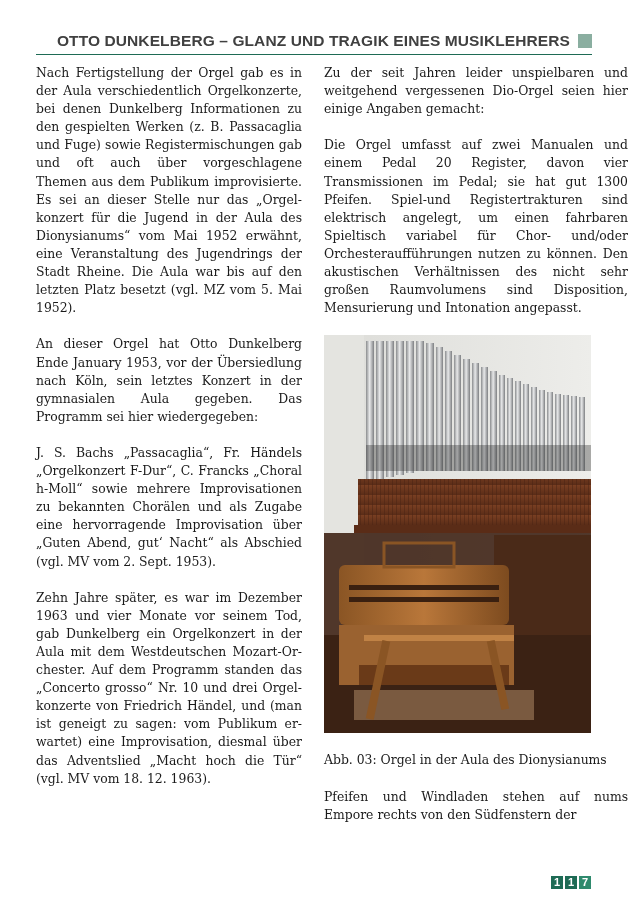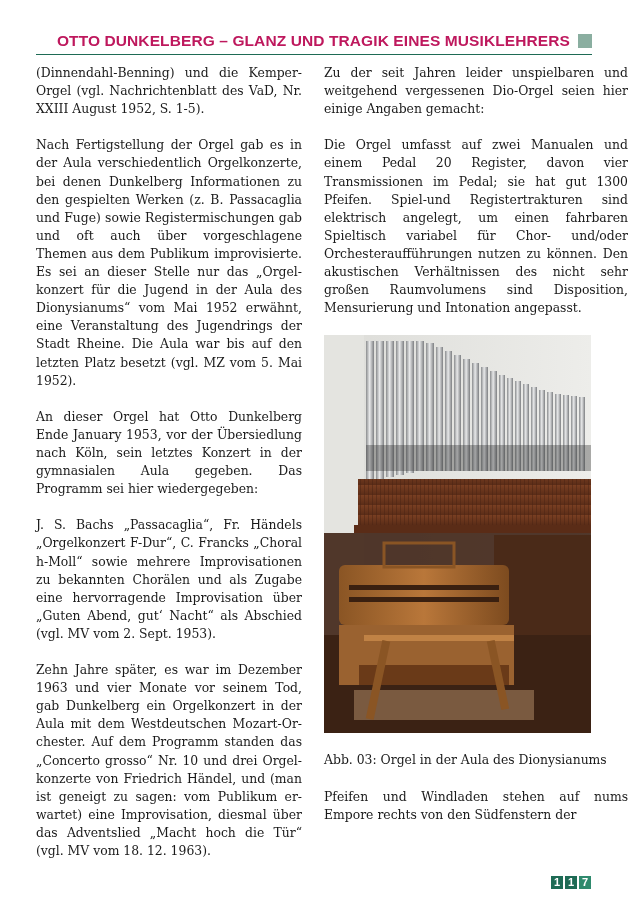--- a/index.html
+++ b/index.html
@@ -1,18 +1,18 @@
 <!DOCTYPE html>
 <html><head>
 <meta charset="utf-8">
 <style>
   html, body { margin: 0; padding: 0; background: #ffffff; }
   body { width: 642px; height: 910px; position: relative; overflow: hidden; font-family: "DejaVu Serif", serif; color: #1a1a1a; }
   .header { position: absolute; left: 36px; top: 30px; width: 556px; height: 24px; border-bottom: 1.5px solid #1e6b55; }
-  .header-title { position: absolute; right: 22px; top: 2px; font-family: "Liberation Sans", sans-serif; font-weight: bold; font-size: 15.5px; color: #be185d; letter-spacing: 0.1px; white-space: nowrap; }
+  .header-title { position: absolute; right: 22px; top: 2px; font-family: "Liberation Sans", sans-serif; font-weight: bold; font-size: 15.5px; color: #404040; letter-spacing: 0.1px; white-space: nowrap; }
   .header-box { position: absolute; right: 0; top: 4px; width: 14px; height: 14px; background: #8aaea0; }
   .col { position: absolute; top: 64px; font-size: 12.4px; line-height: 18.1px; text-align: justify; hyphens: manual; }
   .col-left { left: 36px; width: 266px; }
   .col-right { left: 324px; width: 304px; }
   .para { margin: 0 0 18.1px 0; }
   .caption { font-weight: normal; margin: 0 0 18.1px 0; }
   .photo { width: 267px; height: 398px; margin: 6px 0 18px 0; position: relative; overflow: hidden; background: #e9e9e6; }
   .photo svg { display: block; }
   .page-num { position: absolute; left: 551px; top: 876px; display: flex; gap: 2px; }
   .page-num span { display: inline-block; width: 12px; height: 13px; background: #1e6b55; color: #ffffff; font-family: "Liberation Sans", sans-serif; font-weight: bold; font-size: 11px; line-height: 13px; text-align: center; }
@@ -20,21 +20,20 @@
 </style>
 </head>
 <body>
 
 <div class="header">
   <div class="header-title">OTTO DUNKELBERG – GLANZ UND TRAGIK EINES MUSIKLEHRERS</div>
   <div class="header-box"></div>
 </div>
 
 <div class="col col-left">
-  <p class="para">(Dinnendahl-Benning) und die Kemper-Orgel (vgl. Nachrichtenblatt des VaD, Nr. XXIII August 1952, S. 1-5).</p>
   <p class="para">Nach Fertigstellung der Orgel gab es in der Aula verschiedentlich Orgelkonzerte, bei denen Dunkelberg Informationen zu den gespielten Werken (z. B. Passacaglia und Fuge) sowie Registermischungen gab und oft auch über vorgeschlagene Themen aus dem Publikum improvisier­te. Es sei an dieser Stelle nur das „Orgel­konzert für die Jugend in der Aula des Dionysianums“ vom Mai 1952 erwähnt, eine Veranstaltung des Jugendrings der Stadt Rheine. Die Aula war bis auf den letzten Platz besetzt (vgl. MZ vom 5. Mai 1952).</p>
   <p class="para">An dieser Orgel hat Otto Dunkelberg Ende January 1953, vor der Übersiedlung nach Köln, sein letztes Konzert in der gymna­sialen Aula gegeben. Das Programm sei hier wiedergegeben:</p>
   <p class="para">J. S. Bachs „Passacaglia“, Fr. Händels „Or­gelkonzert F-Dur“, C. Francks „Choral h-Moll“ sowie mehrere Improvisationen zu bekannten Chorälen und als Zugabe eine hervorragende Improvisation über „Gu­ten Abend, gut‘ Nacht“ als Abschied (vgl. MV vom 2. Sept. 1953).</p>
   <p class="para">Zehn Jahre später, es war im Dezember 1963 und vier Monate vor seinem Tod, gab Dunkelberg ein Orgelkonzert in der Aula mit dem Westdeutschen Mozart-Or­chester. Auf dem Programm standen das „Concerto grosso“ Nr. 10 und drei Orgel­konzerte von Friedrich Händel, und (man ist geneigt zu sagen: vom Publikum er­wartet) eine Improvisation, diesmal über das Adventslied „Macht hoch die Tür“ (vgl. MV vom 18. 12. 1963).</p>
 </div>
 
 <div class="col col-right">
   <p class="para">Zu der seit Jahren leider unspielbaren und weitgehend vergessenen Dio-Orgel seien hier einige Angaben gemacht:</p>
   <p class="para">Die Orgel umfasst auf zwei Manualen und einem Pedal 20 Register, davon vier Transmissionen im Pedal; sie hat gut 1300 Pfeifen. Spiel-und Register­trakturen sind elektrisch angelegt, um einen fahrbaren Spieltisch variabel für Chor- und/oder Orchesteraufführungen nutzen zu können. Den akustischen Ver­hältnissen des nicht sehr großen Raum­volumens sind Disposition, Mensurie­rung und Intonation angepasst.</p>
 

